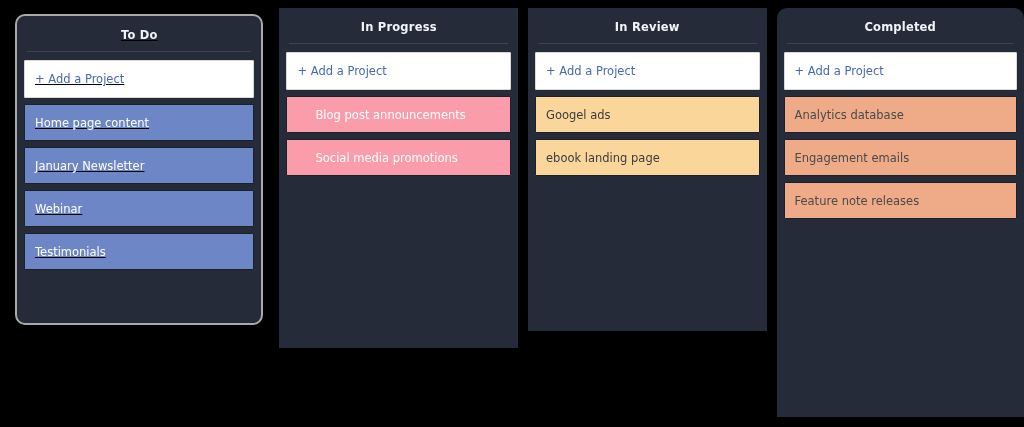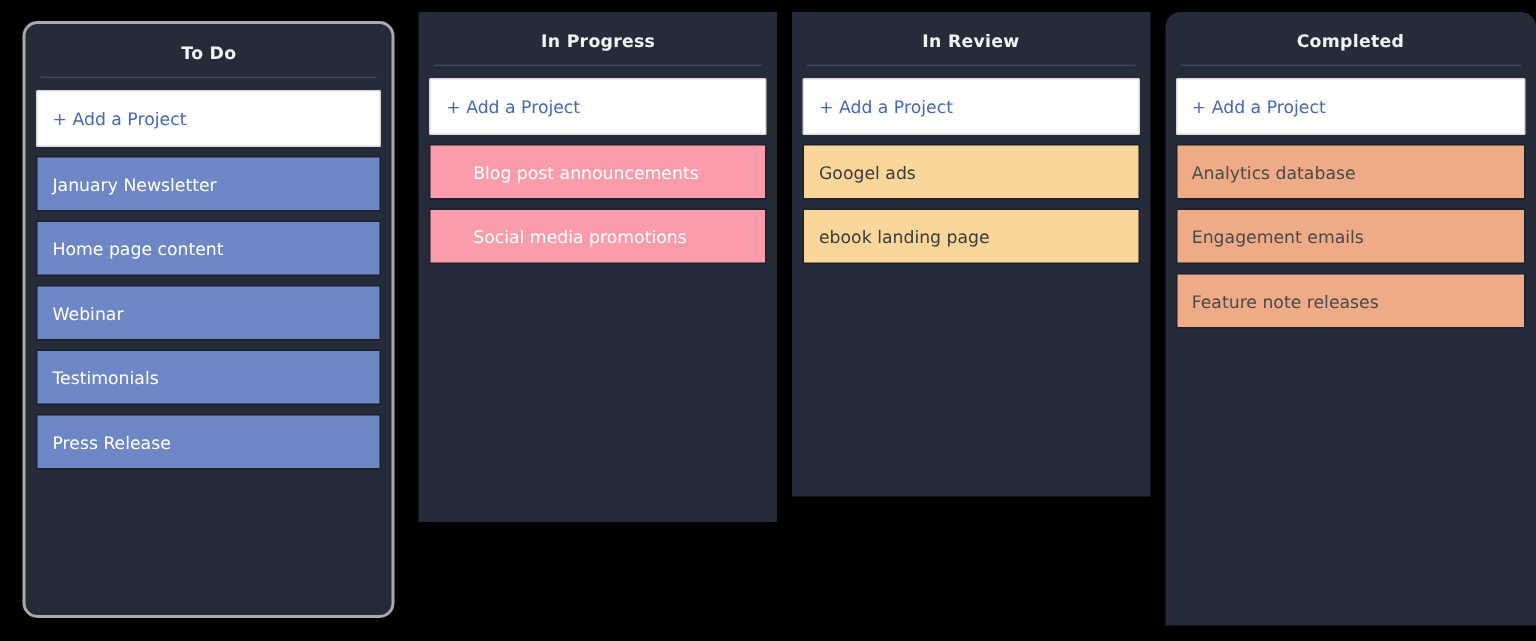--- a/index.html
+++ b/index.html
@@ -89,29 +89,28 @@
   .card.blue   { background: #6c86c6; color: #ffffff; }
   .card.pink   { background: #fb9caa; color: #ffffff; padding-left: 28px; }
   .card.yellow { background: #fbd69b; color: #3b3b3b; }
   .card.orange { background: #efab87; color: #4a4a4a; }
 </style>
 </head>
 <body>
 
 <div id="board">
 
-  <div class="column selected" style="left:0; width:250px; margin-left:15px; margin-top:14px; height:398px;">
+  <div class="column selected" style="left:0; width:250px; margin-left:15px; margin-top:14px; height:311px;text-decoration:underline;">
     <div class="column-header">To Do</div>
     <div class="card-list">
       <div class="card add">+ Add a Project</div>
+      <div class="card blue">Home page content</div>
       <div class="card blue">January Newsletter</div>
-      <div class="card blue">Home page content</div>
       <div class="card blue">Webinar</div>
       <div class="card blue">Testimonials</div>
-      <div class="card blue">Press Release</div>
     </div>
   </div>
 
   <div class="column plain" style="width:240px; margin-left:16px; margin-top:8px; height:340px;">
     <div class="column-header">In Progress</div>
     <div class="card-list">
       <div class="card add">+ Add a Project</div>
       <div class="card pink">Blog post announcements</div>
       <div class="card pink">Social media promotions</div>
     </div>

